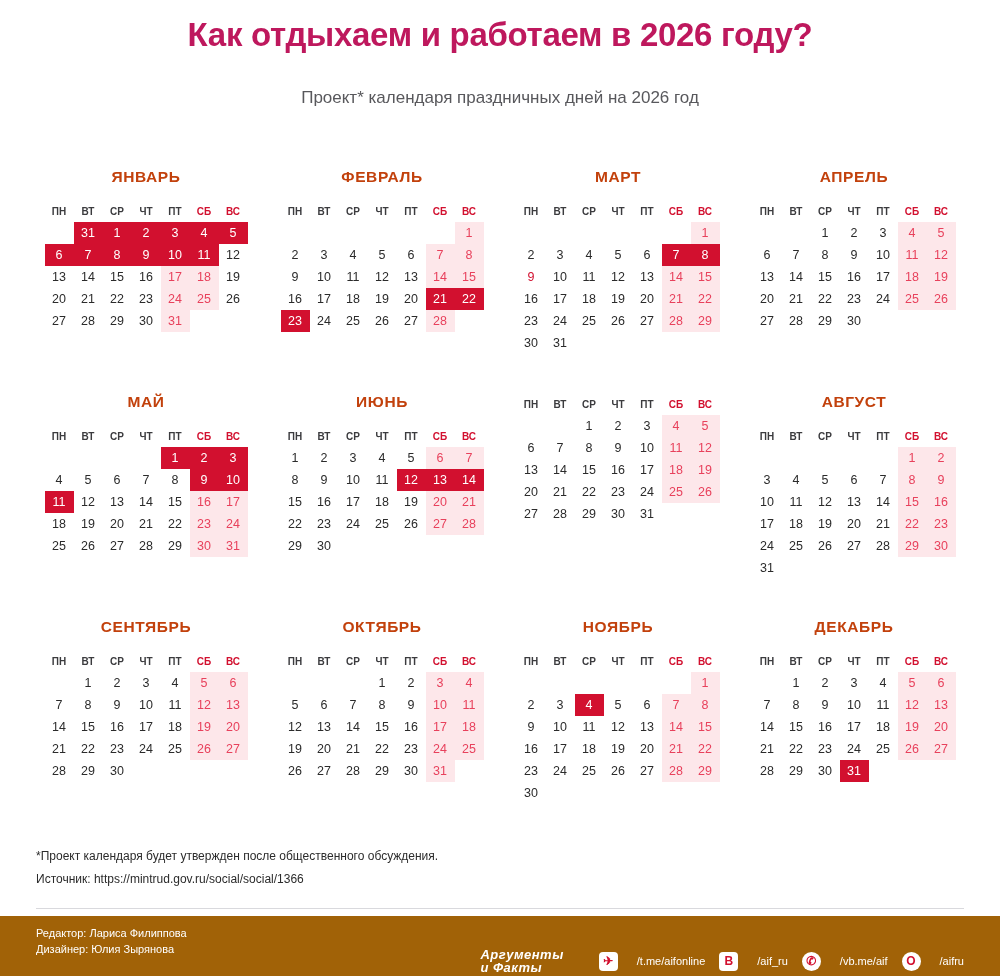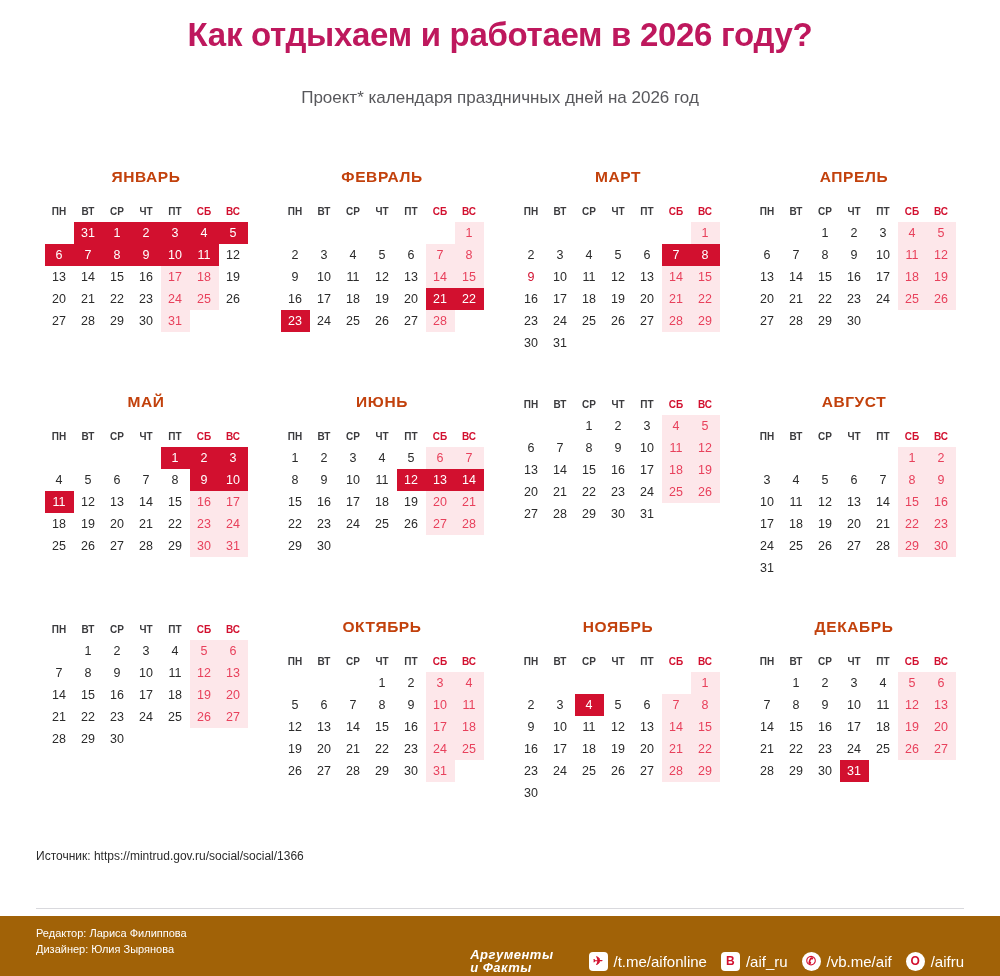--- a/index.html
+++ b/index.html
@@ -165,21 +165,21 @@
     border-radius: 4px;
     background: #ffffff;
     color: #d2102f;
     display: flex;
     align-items: center;
     justify-content: center;
     font-size: 12px;
     font-weight: bold;
   }
   .sicon.round { border-radius: 50%; }
-  .stext { font-size: 15px; }
+  .stext { font-size: 11px; margin-left: 13px; }
   .topline {
     position: absolute;
     left: 36px;
     right: 36px;
     top: 908px;
     height: 1px;
     background: #d9d9dd;
   }
 </style>
 </head>
@@ -550,20 +550,21 @@
           <div class="cell">25</div>
           <div class="cell">26</div>
           <div class="cell">27</div>
           <div class="cell">28</div>
           <div class="cell w">29</div>
           <div class="cell w">30</div>
           <div class="cell">31</div>
         </div>
       </div>
       <div class="month">
+        <div class="month-name">СЕНТЯБРЬ</div>
         <div class="grid">
           <div class="dow">ПН</div>
           <div class="dow">ВТ</div>
           <div class="dow">СР</div>
           <div class="dow">ЧТ</div>
           <div class="dow">ПТ</div>
           <div class="dow we">СБ</div>
           <div class="dow we">ВС</div>
           <div class="cell empty"></div>
           <div class="cell">1</div>
@@ -732,20 +733,21 @@
           <div class="cell w">27</div>
           <div class="cell">28</div>
           <div class="cell">29</div>
           <div class="cell">30</div>
           <div class="cell h">31</div>
         </div>
       </div>
     </div>
 
   <div class="notes">
+    <div>*Проект календаря будет утвержден после общественного обсуждения.</div>
     <div>Источник: https://mintrud.gov.ru/social/social/1366</div>
   </div>
 
   <div class="topline"></div>
 
   <div class="footer">
     <div class="credits">
       <div>Редактор: Лариса Филиппова</div>
       <div>Дизайнер: Юлия Зырянова</div>
     </div>

